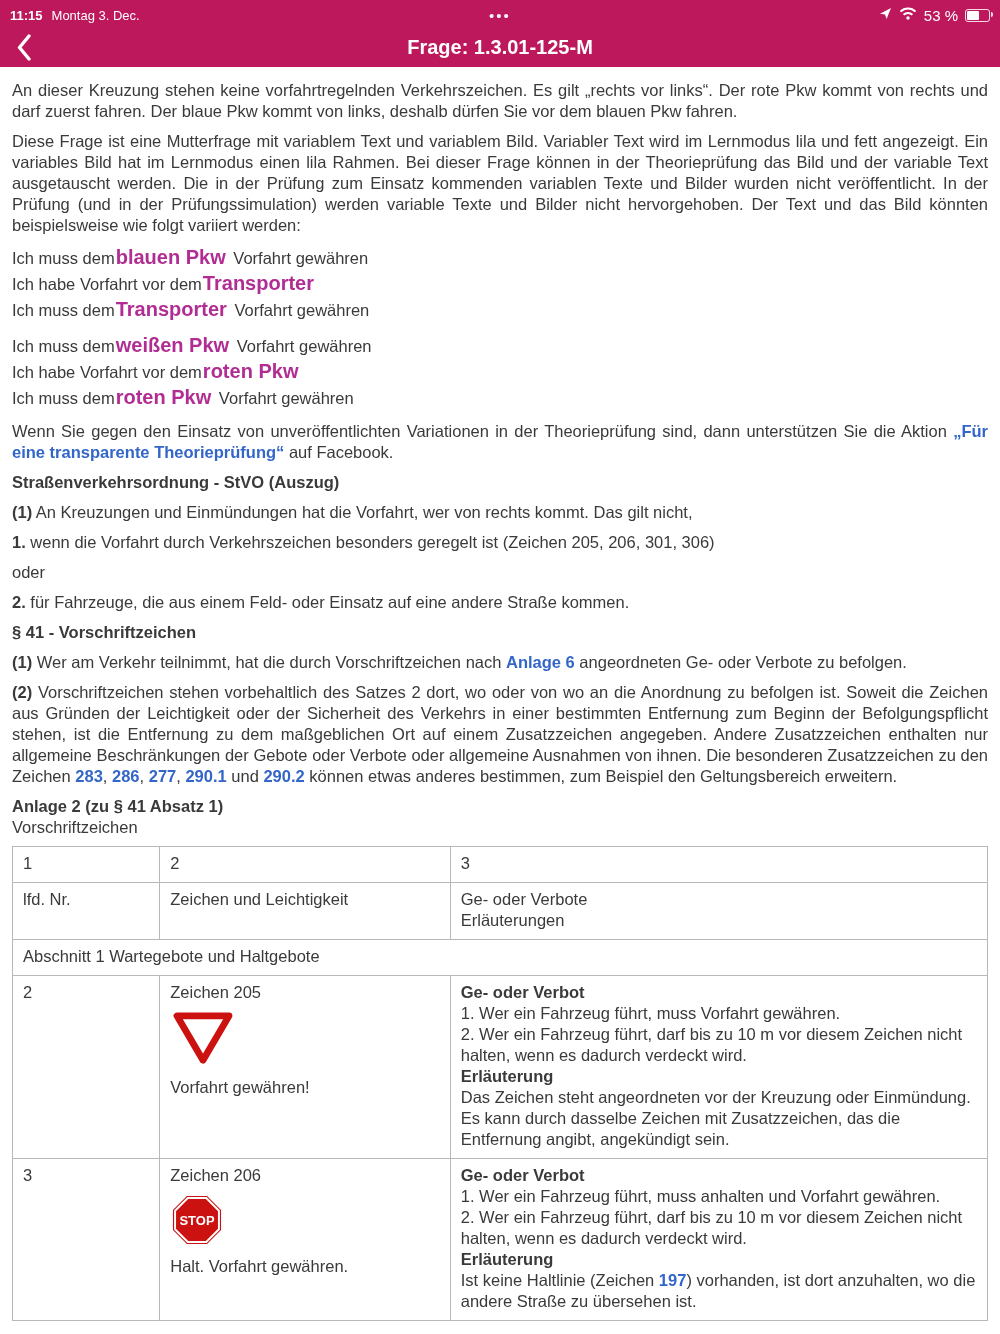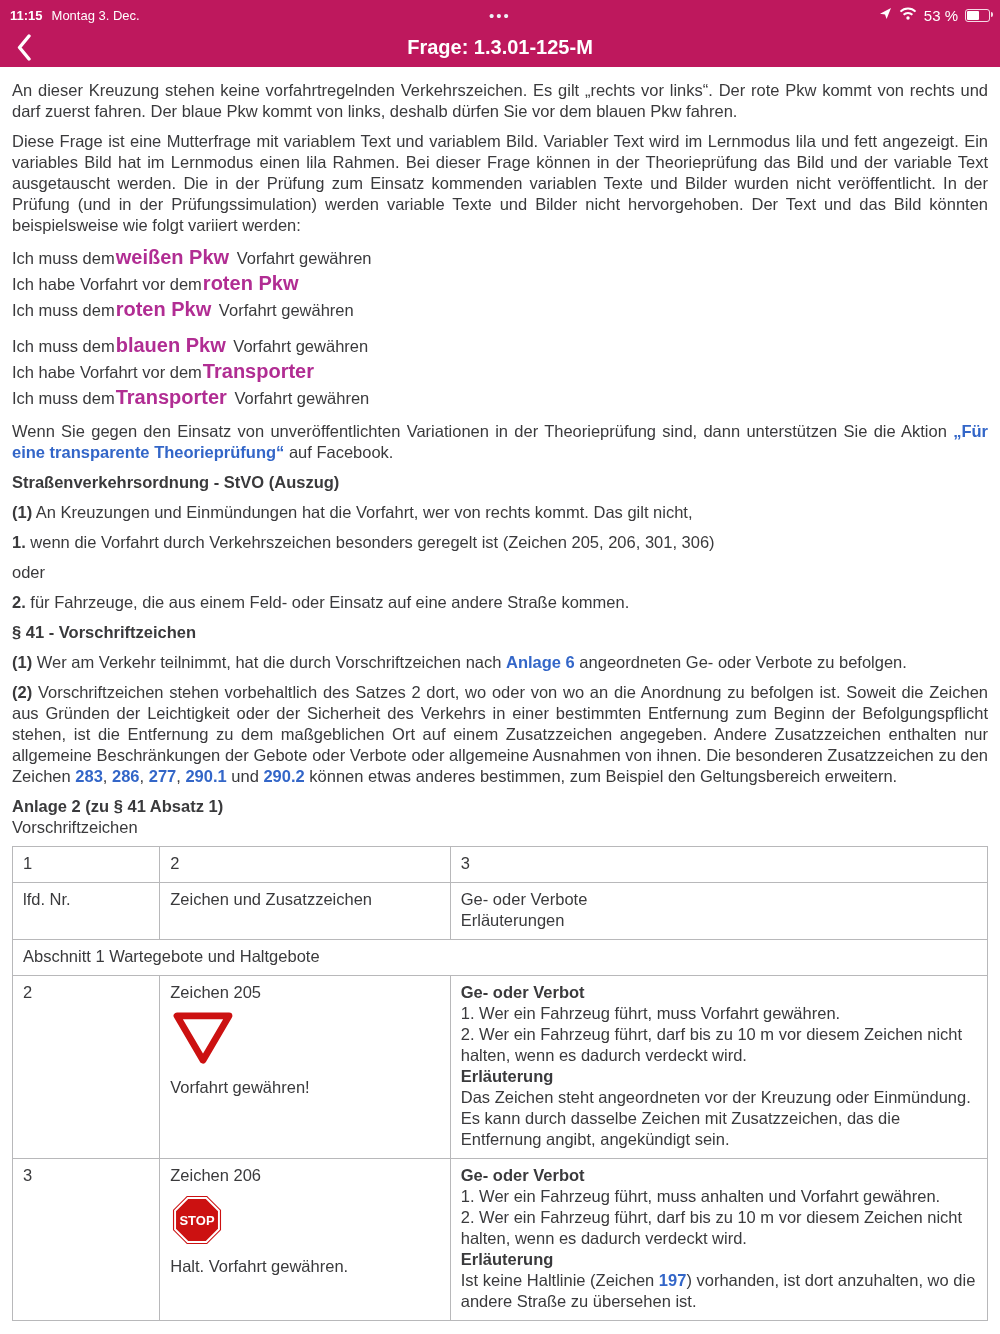--- a/index.html
+++ b/index.html
@@ -78,29 +78,29 @@
       <div class="nav-title">Frage: 1.3.01-125-M</div>
     </div>
   </header>
 
   <main class="content">
 
     <p>An dieser Kreuzung stehen keine vorfahrtregelnden Verkehrszeichen. Es gilt „rechts vor links“. Der rote Pkw kommt von rechts und darf zuerst fahren. Der blaue Pkw kommt von links, deshalb dürfen Sie vor dem blauen Pkw fahren.</p>
     <p>Diese Frage ist eine Mutterfrage mit variablem Text und variablem Bild. Variabler Text wird im Lernmodus lila und fett angezeigt. Ein variables Bild hat im Lernmodus einen lila Rahmen. Bei dieser Frage können in der Theorieprüfung das Bild und der variable Text ausgetauscht werden. Die in der Prüfung zum Einsatz kommenden variablen Texte und Bilder wurden nicht veröffentlicht. In der Prüfung (und in der Prüfungssimulation) werden variable Texte und Bilder nicht hervorgehoben. Der Text und das Bild könnten beispielsweise wie folgt variiert werden:</p>
 
     <div class="variant-group">
+      <div class="variant-line"><span>Ich muss dem</span><span class="v-hl">blauen Pkw</span><span> Vorfahrt gewähren</span></div>
+      <div class="variant-line"><span>Ich habe Vorfahrt vor dem</span><span class="v-hl">Transporter</span><span></span></div>
+      <div class="variant-line"><span>Ich muss dem</span><span class="v-hl">Transporter</span><span> Vorfahrt gewähren</span></div>
+    </div>
+
+    <div class="variant-group">
       <div class="variant-line"><span>Ich muss dem</span><span class="v-hl">weißen Pkw</span><span> Vorfahrt gewähren</span></div>
       <div class="variant-line"><span>Ich habe Vorfahrt vor dem</span><span class="v-hl">roten Pkw</span><span></span></div>
       <div class="variant-line"><span>Ich muss dem</span><span class="v-hl">roten Pkw</span><span> Vorfahrt gewähren</span></div>
-    </div>
-
-    <div class="variant-group">
-      <div class="variant-line"><span>Ich muss dem</span><span class="v-hl">blauen Pkw</span><span> Vorfahrt gewähren</span></div>
-      <div class="variant-line"><span>Ich habe Vorfahrt vor dem</span><span class="v-hl">Transporter</span><span></span></div>
-      <div class="variant-line"><span>Ich muss dem</span><span class="v-hl">Transporter</span><span> Vorfahrt gewähren</span></div>
     </div>
 
     <p><span>Wenn Sie gegen den Einsatz von unveröffentlichten Variationen in der Theorieprüfung sind, dann unterstützen Sie die Aktion </span><a class="link">„Für eine transparente Theorieprüfung“</a><span> auf Facebook.</span></p>
 
     <p class="bold">Straßenverkehrsordnung - StVO (Auszug)</p>
 
     <p><span class="bold">(1)</span><span> An Kreuzungen und Einmündungen hat die Vorfahrt, wer von rechts kommt. Das gilt nicht,</span></p>
     <p><span class="bold">1.</span><span> wenn die Vorfahrt durch Verkehrszeichen besonders geregelt ist (Zeichen 205, 206, 301, 306)</span></p>
     <p>oder</p>
     <p><span class="bold">2.</span><span> für Fahrzeuge, die aus einem Feld- oder Einsatz auf eine andere Straße kommen.</span></p>
@@ -121,21 +121,21 @@
           <col class="c3">
         </colgroup>
       <tbody>
         <tr>
           <td>1</td>
           <td>2</td>
           <td>3</td>
         </tr>
         <tr>
           <td>lfd. Nr.</td>
-          <td>Zeichen und Zusatzzeichen</td>
+          <td>Zeichen und Leichtigkeit</td>
           <td>
             <div>Ge- oder Verbote</div>
             <div>Erläuterungen</div>
           </td>
         </tr>
         <tr>
           <td colspan="3">Abschnitt 1 Wartegebote und Haltgebote</td>
         </tr>
 
         <tr>

